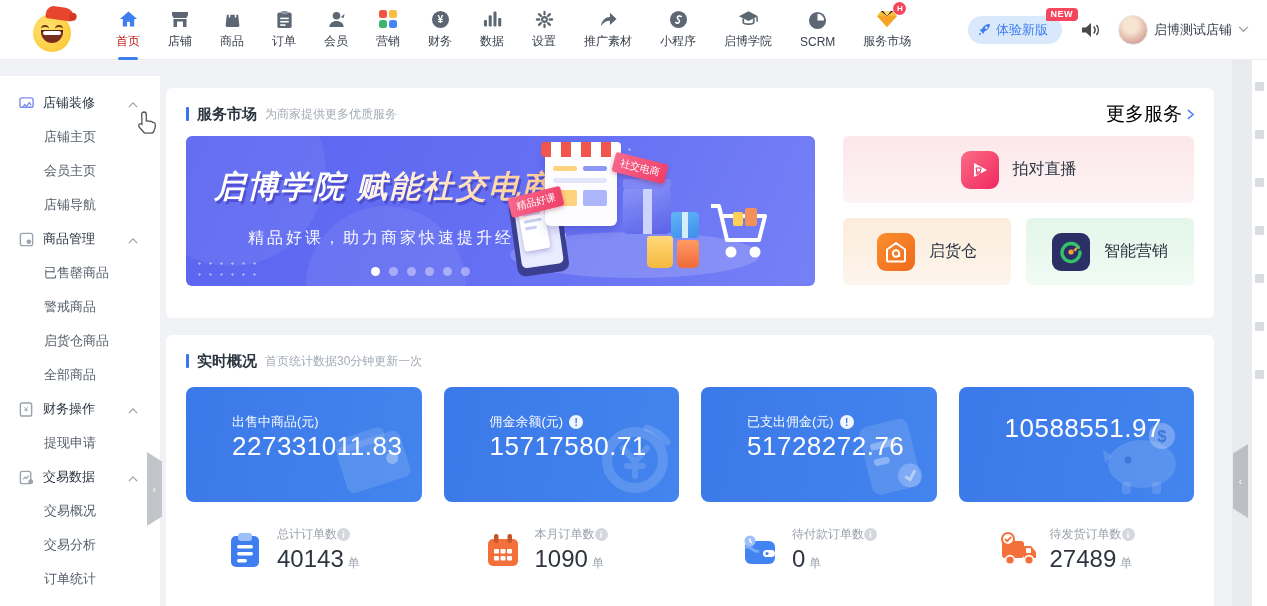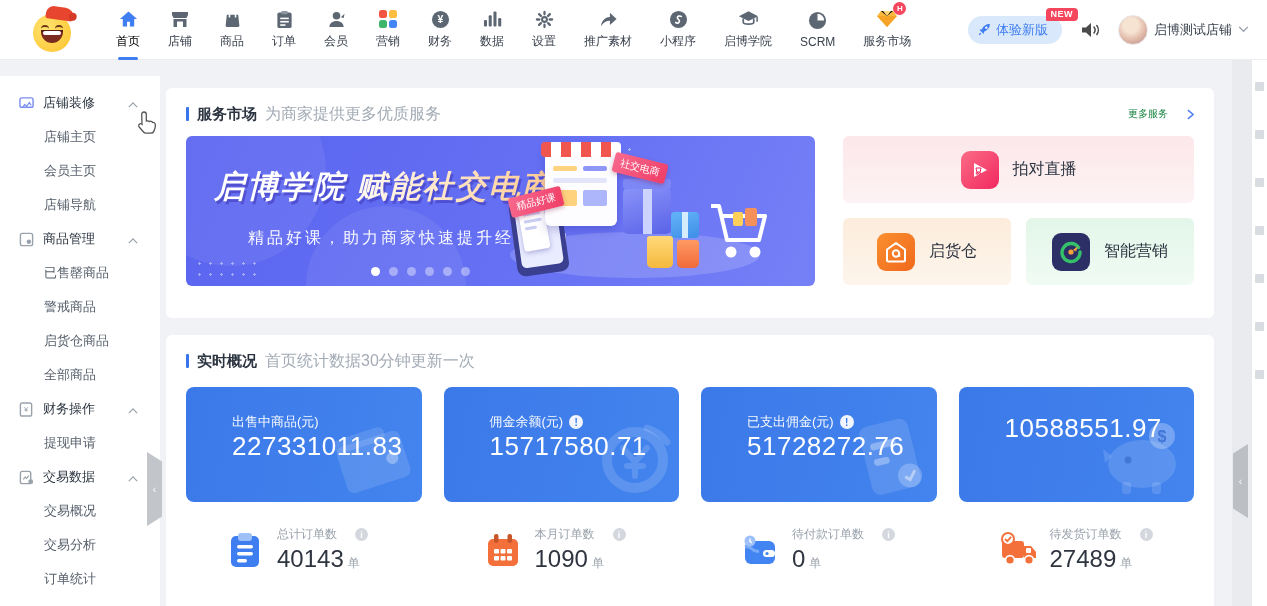--- a/index.html
+++ b/index.html
@@ -15,21 +15,21 @@
   .logo .teeth { position:absolute; left:11px; top:23px; width:18px; height:4px; background:#fff; border-radius:2px; }
   .logo .eye { position:absolute; width:8px; height:5px; border-top:2.5px solid #6b3413; border-radius:8px 8px 0 0; top:17px; }
   .logo .eye.l { left:9px; } .logo .eye.r { left:23px; }
   .logo .hat { position:absolute; left:14px; top:-1px; width:28px; height:13px; background:#e8452f; border-radius:12px 14px 6px 4px; transform:rotate(8deg); }
   .logo .hat:after { content:""; position:absolute; right:-3px; top:4px; width:8px; height:8px; background:#d43a26; border-radius:50%; }
 
   .nav-items { display:flex; align-items:center; height:100%; gap:4px; }
   .nav-item { position:relative; height:100%; padding:0 12px; display:flex; flex-direction:column; align-items:center; justify-content:center; gap:4px;
               font-size:12px; color:#39414d; cursor:pointer; white-space:nowrap; }
   .nav-item .nico { width:22px; height:20px; display:flex; align-items:center; justify-content:center; }
-  .nav-item.active { color:#000000; }
+  .nav-item.active { color:#b91c1c; }
   .nav-item.active:after { content:""; position:absolute; bottom:-1px; left:14px; right:14px; height:3px; background:#3f7ef0; border-radius:2px; }
   .ic { fill:#5d6773; }
   .mk-grid { display:grid; grid-template-columns:8px 8px; grid-template-rows:8px 8px; gap:2px; }
   .mk-grid span { border-radius:2.5px; display:block; }
   .badge-h { position:absolute; top:-7px; right:-8px; width:13px; height:13px; border-radius:50%; background:#f5465d; color:#fff;
              font-size:8px; font-weight:bold; display:flex; align-items:center; justify-content:center; }
 
   .nav-right { margin-left:auto; display:flex; align-items:center; margin-right:18px; gap:18px; }
   .exp-pill { position:relative; background:#d9e9fb; color:#3f7ef0; border:none; border-radius:15px; height:28px;
               padding:0 14px 0 10px; font-size:13px; display:flex; align-items:center; gap:5px; cursor:pointer;
@@ -58,22 +58,22 @@
 
   
   .main { position:absolute; left:160px; top:60px; width:1072px; bottom:0; }
   .card { position:absolute; left:6px; width:1048px; background:#fff; border-radius:6px; padding:15px 20px; }
   .card-a { top:28px; height:230px; }
   .card-b { top:275px; height:330px; }
 
   .sec-head { display:flex; align-items:center; gap:8px; height:22px; }
   .sec-bar { width:3px; height:14px; background:#3875ea; border-radius:1px; }
   .sec-title { font-size:15px; font-weight:bold; color:#2b3440; }
-  .sec-sub { font-size:16px; color:#a3abb5; }
-  .sec-more { margin-left:auto; font-size:10px; color:#15803d; cursor:pointer; display:flex; align-items:center; gap:19px; }
+  .sec-sub { font-size:12px; color:#a3abb5; }
+  .sec-more { margin-left:auto; font-size:19px; color:#000000; cursor:pointer; display:flex; align-items:center; gap:5px; }
 
   
   .svc-row { display:flex; gap:28px; margin-top:11px; }
   .banner { position:relative; width:645px; height:150px; border-radius:6px; overflow:hidden; cursor:pointer;
             background:linear-gradient(115deg,#5a64ef 0%,#6570f4 55%,#7680f6 100%); }
   .banner .deco-circle { position:absolute; border-radius:50%; background:rgba(255,255,255,.07); }
   .banner .dots-pat { position:absolute; width:66px; height:22px;
       background-image:radial-gradient(rgba(255,255,255,.45) 1.2px,transparent 1.3px); background-size:11px 11px; }
   .btitle { position:absolute; left:28px; top:30px; font-size:31px; font-weight:bold; font-style:italic; letter-spacing:2px;
             background:linear-gradient(100deg,#ffffff 35%,#ffe3c2 70%,#ffc98f 100%);
@@ -129,21 +129,21 @@
   .stat-label { font-size:13px; display:flex; align-items:center; gap:6px; color:rgba(255,255,255,.96); }
   .stat-value { font-size:26px; letter-spacing:.5px; }
   .info-dot { width:14px; height:14px; border-radius:50%; background:rgba(255,255,255,.92); color:#3b79e8;
               font-size:10px; font-weight:bold; display:inline-flex; align-items:center; justify-content:center; cursor:pointer; }
   .wm { position:absolute; right:6px; bottom:2px; opacity:.9; }
 
   
   .order-grid { display:grid; grid-template-columns:repeat(4,1fr); gap:22px; margin-top:24px; }
   .order-item { display:flex; align-items:center; gap:13px; padding-left:40px; }
   .oicon { width:38px; height:38px; flex:0 0 auto; }
-  .olabel { font-size:12px; color:#9aa2ac; display:flex; align-items:center; gap:18px; }
+  .olabel { font-size:12px; color:#9aa2ac; display:flex; align-items:center; gap:0; }
   .oinfo { width:13px; height:13px; border-radius:50%; background:#d4d8de; color:#fff; font-size:9px; font-weight:bold;
            display:inline-flex; align-items:center; justify-content:center; cursor:pointer; }
   .ovalue { font-size:24px; color:#2f3540; margin-top:2px; }
   .ounit { font-size:12px; color:#9aa2ac; margin-left:4px; }
 
   
   .right-rail { position:absolute; left:1232px; top:60px; width:20px; bottom:0; background:#e9ebee; }
   .clip-col { position:absolute; left:1252px; top:60px; width:15px; bottom:0; background:#fff; }
   .clip-mark { position:absolute; left:3px; width:9px; height:9px; background:#cfd3d8; border-radius:1px; opacity:.8; }
 </style>

